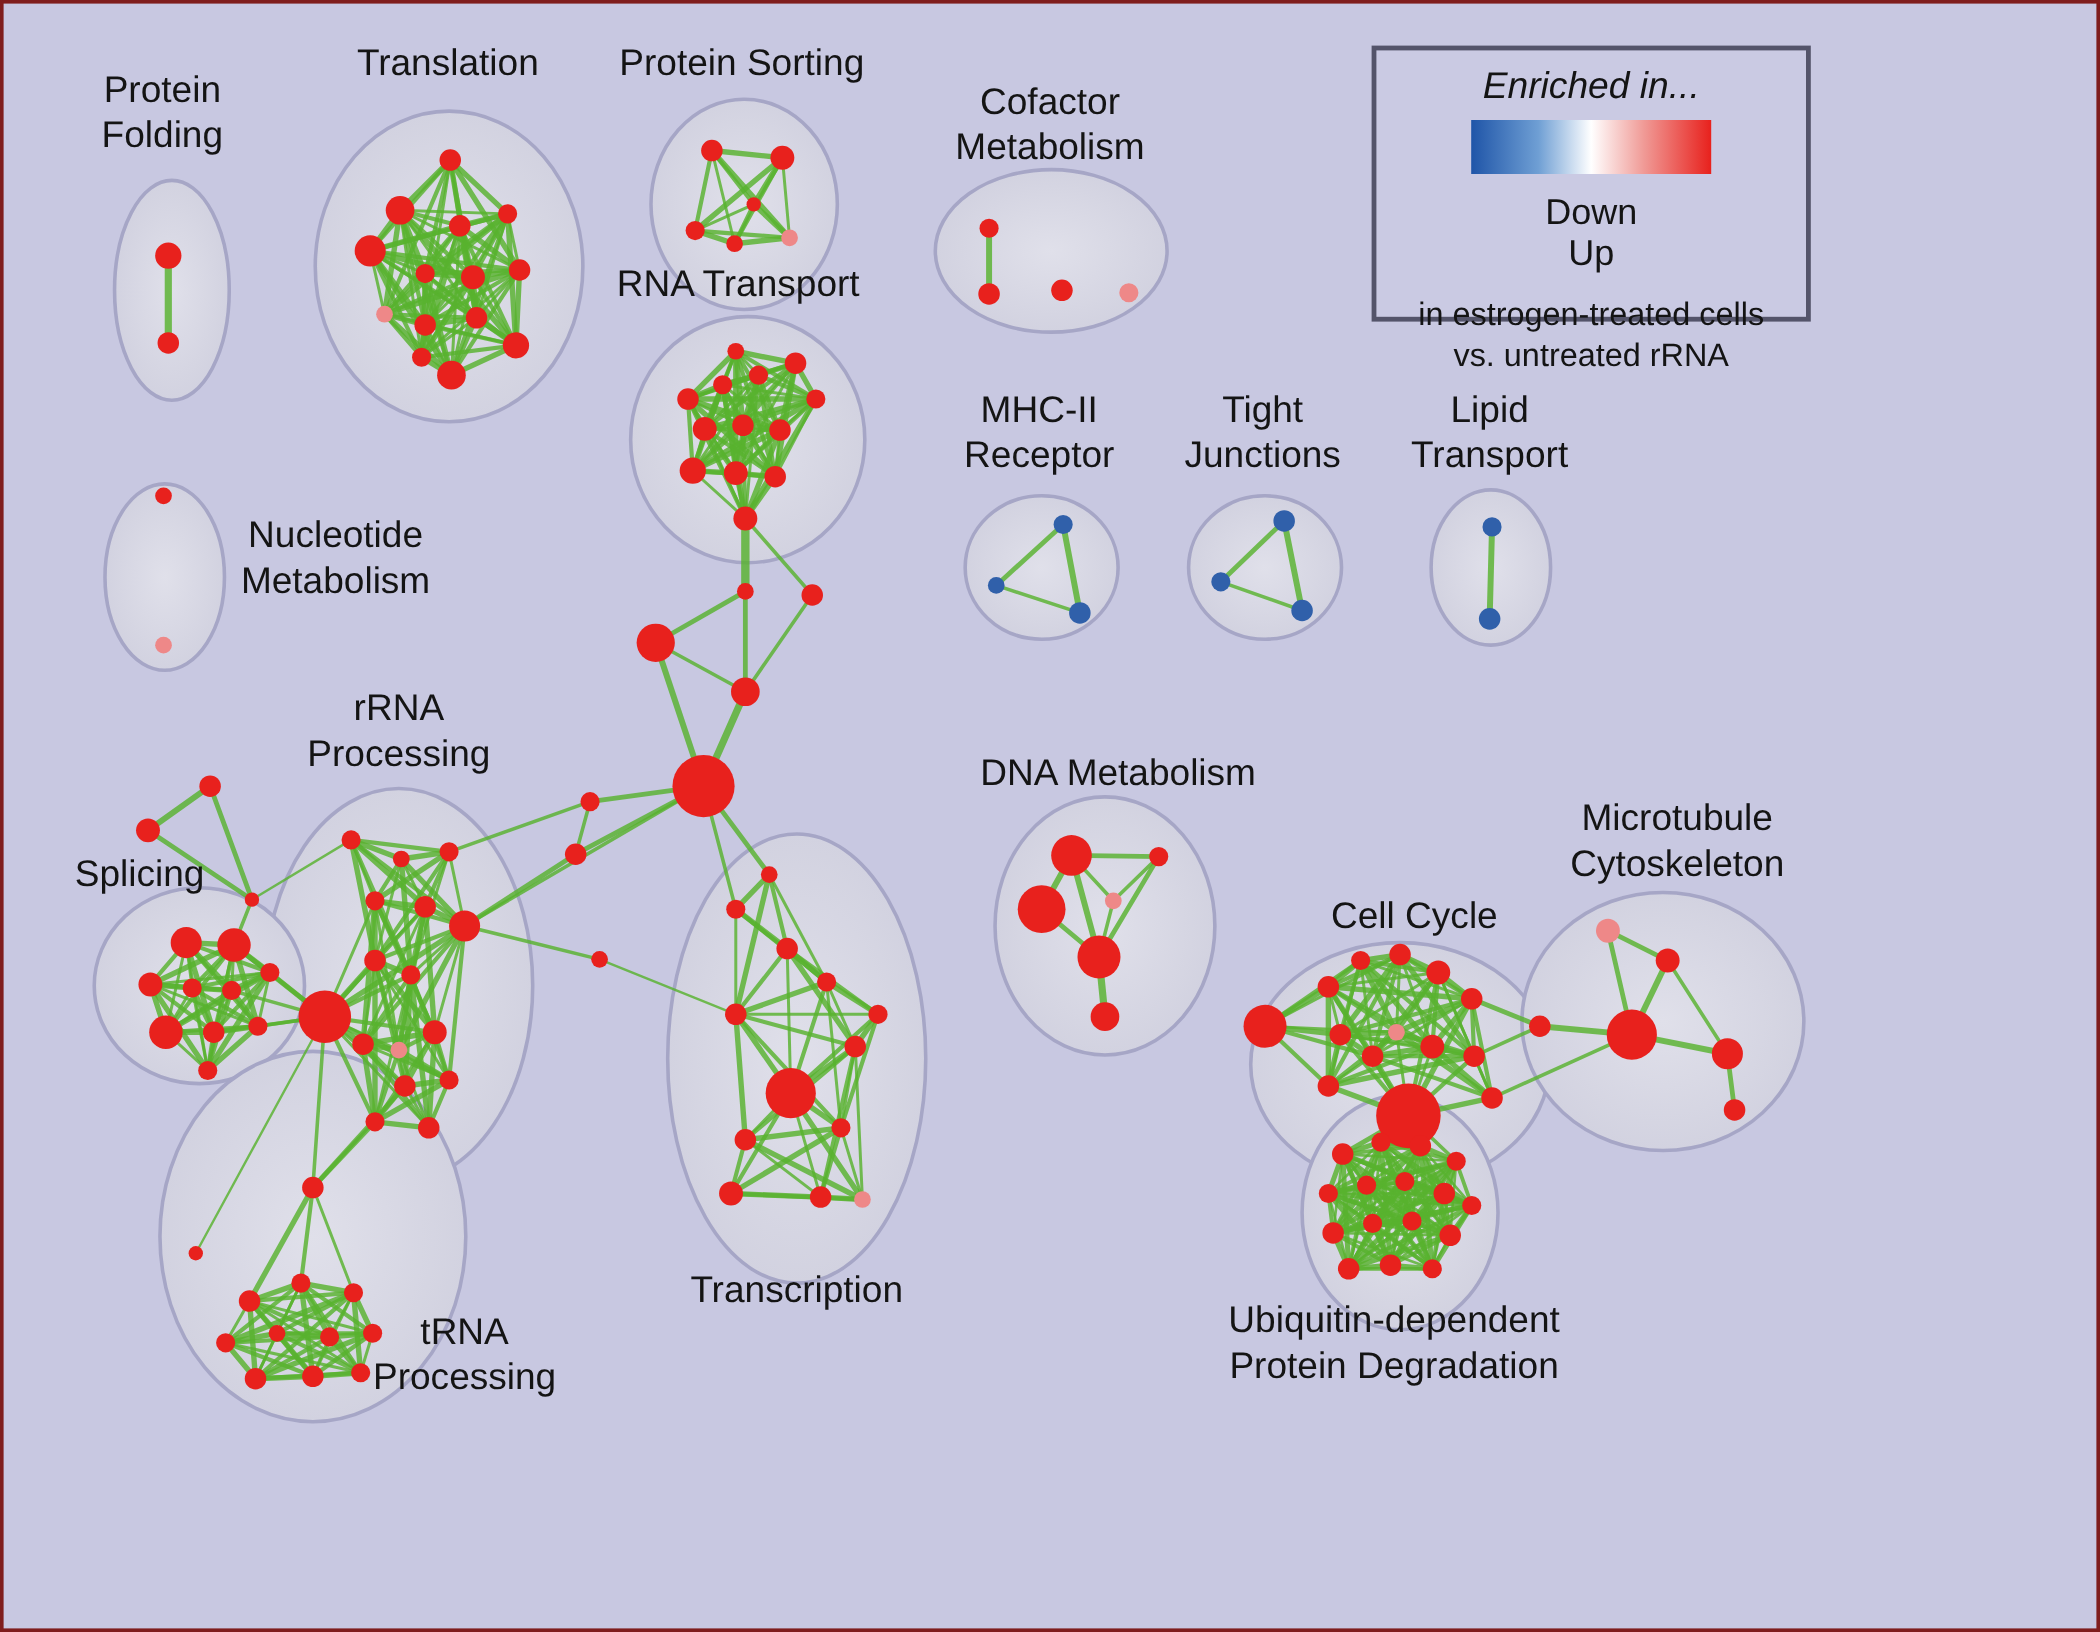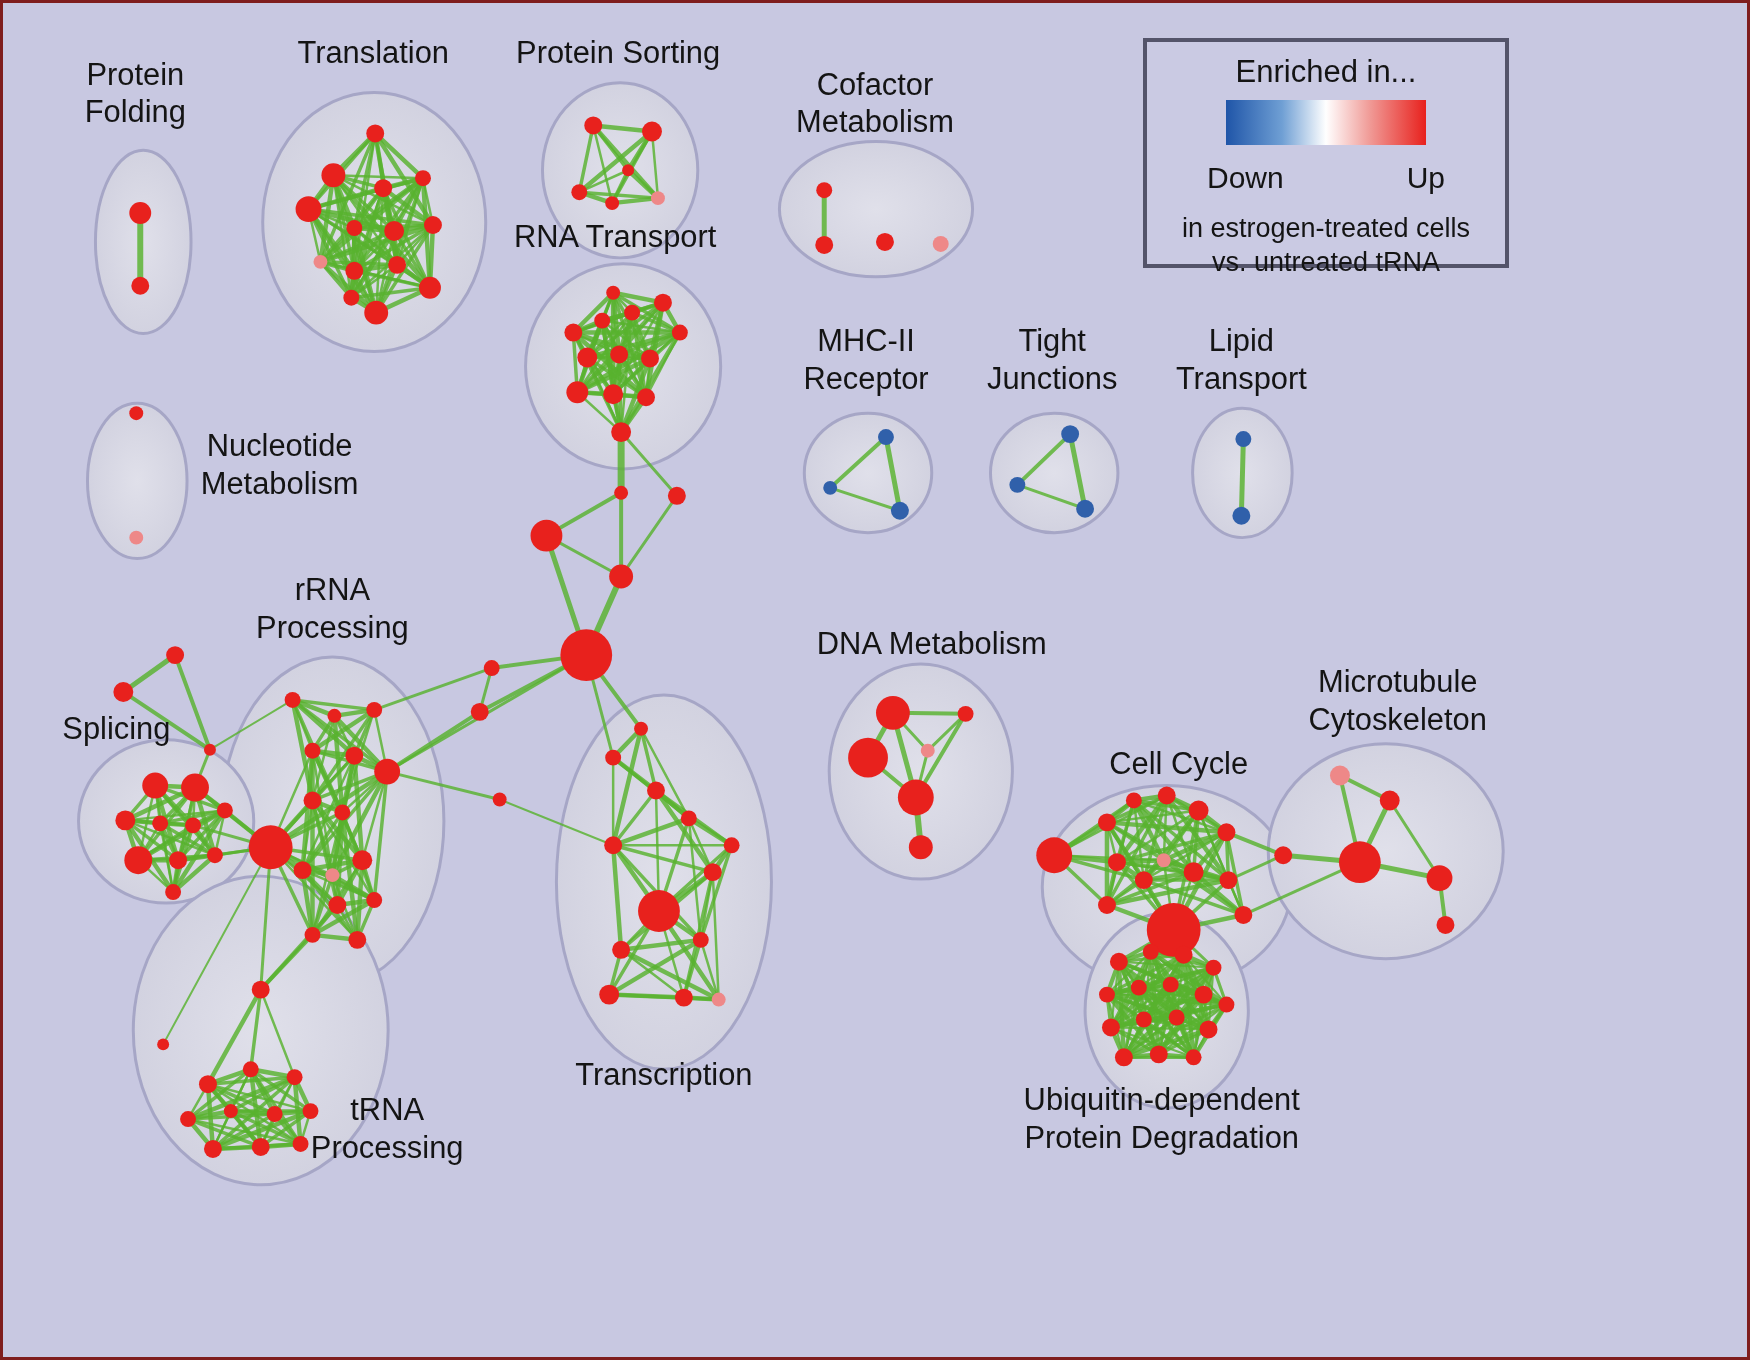--- a/index.html
+++ b/index.html
@@ -16,30 +16,31 @@
   svg text{font-family:"Liberation Sans", sans-serif;font-weight:400;}
   .legend{
     position:absolute;
     left:1140px;top:35px;width:366px;height:230px;
     box-sizing:border-box;
     border:4px solid #54546a;
     background:#cacae3;
     text-align:center;
     color:#141414;
   }
-  .legend-title{font-size:31px;margin-top:12px;}
+  .legend-title{font-size:31px;margin-top:12px;font-style:italic;}
   .legend-bar{
     width:200px;height:45px;
     margin:10px auto 2px auto;
     background:linear-gradient(90deg,#1f55a8 0%,#6f9fd4 28%,#ffffff 50%,#f09a96 72%,#e8211d 100%);
   }
   .legend-ends{
     width:238px;margin:16px auto;
     display:flex;justify-content:space-between;
     font-size:30px;
+    flex-direction:column;
   }
   .legend-caption{font-size:27px;line-height:34px;margin-top:10px;}
 </style>
 </head>
 <body>
 
 <div class="figure">
 
   <svg viewBox="0 0 1750 1360" preserveAspectRatio="xMidYMid meet">
       <defs>
@@ -908,17 +909,17 @@
 
   <div class="legend">
     <div class="legend-title">Enriched in...</div>
     <div class="legend-bar"></div>
     <div class="legend-ends">
       <span>Down</span>
       <span>Up</span>
     </div>
     <div class="legend-caption">
       <div>in estrogen-treated cells</div>
-      <div>vs. untreated tRNA</div>
+      <div>vs. untreated rRNA</div>
     </div>
   </div>
 
 </div>
 
 </body></html>

